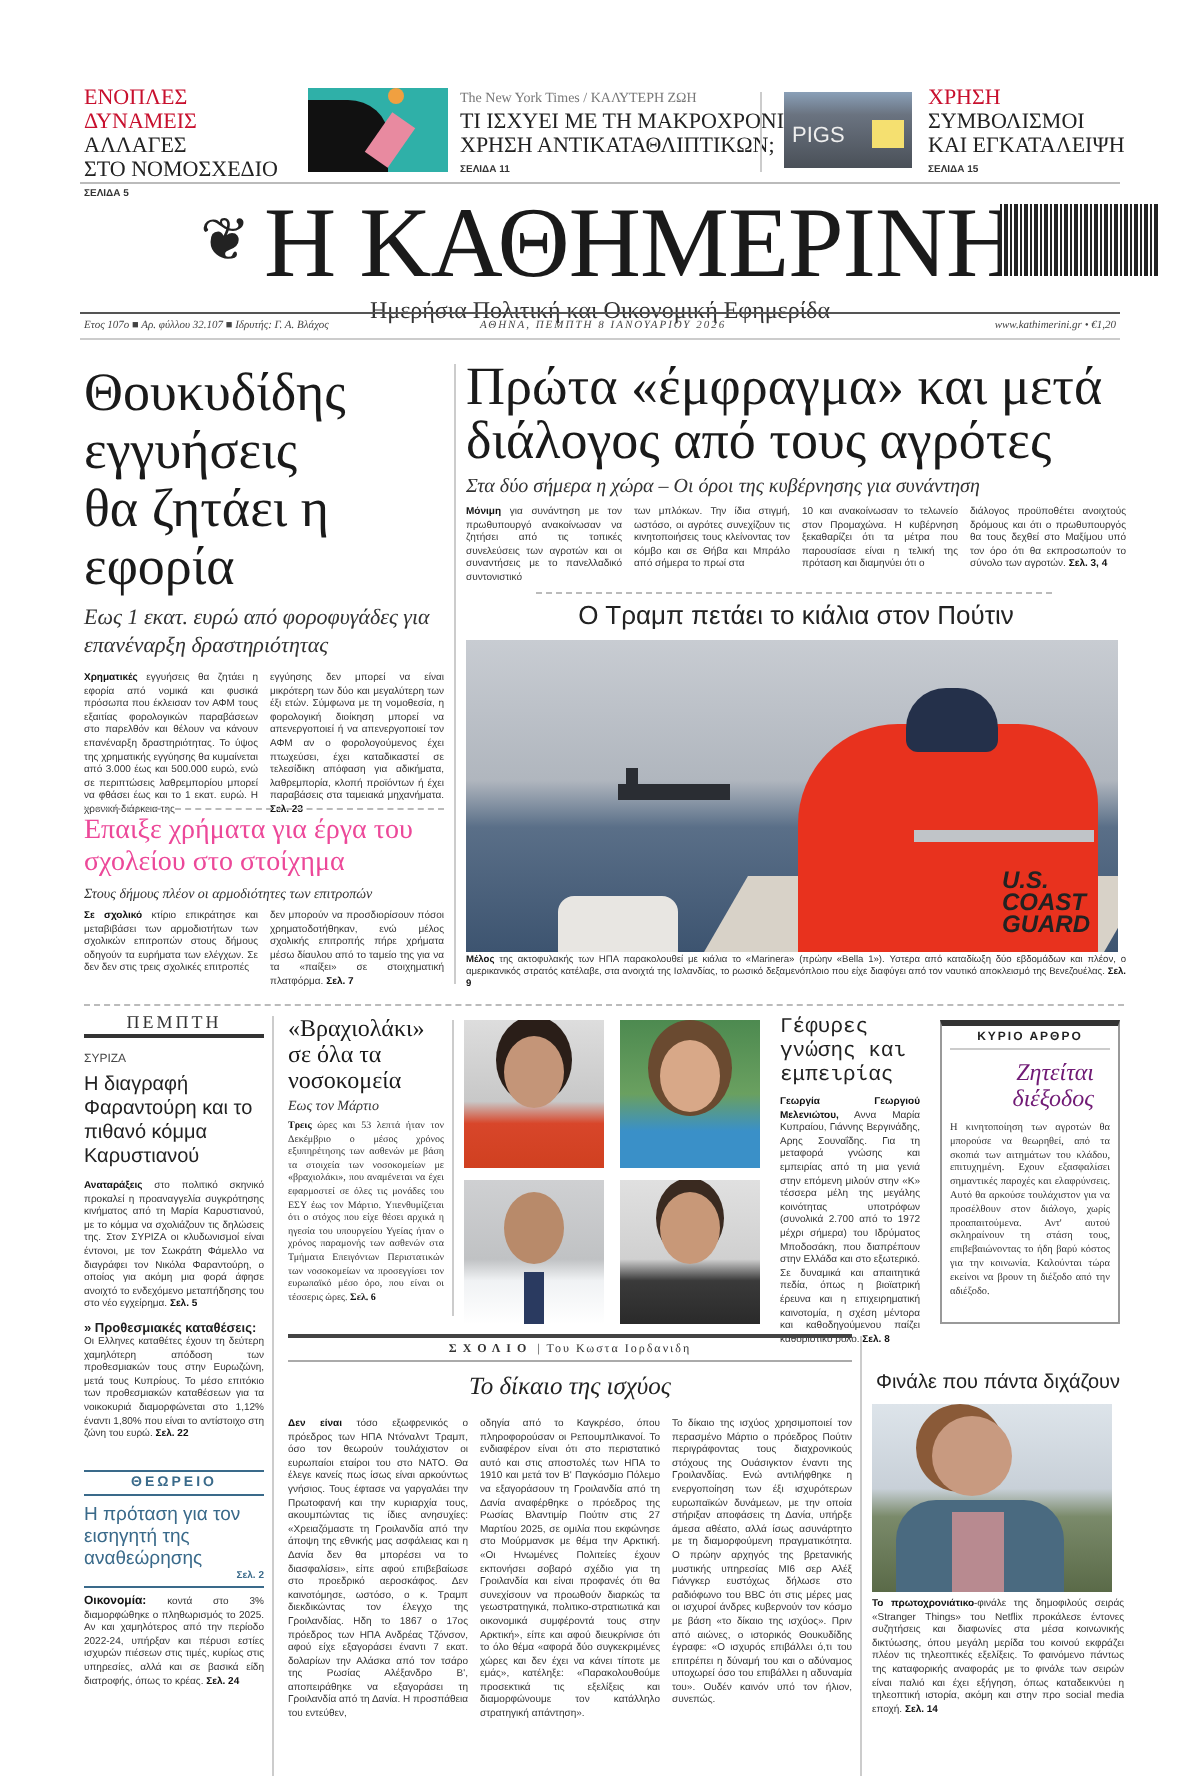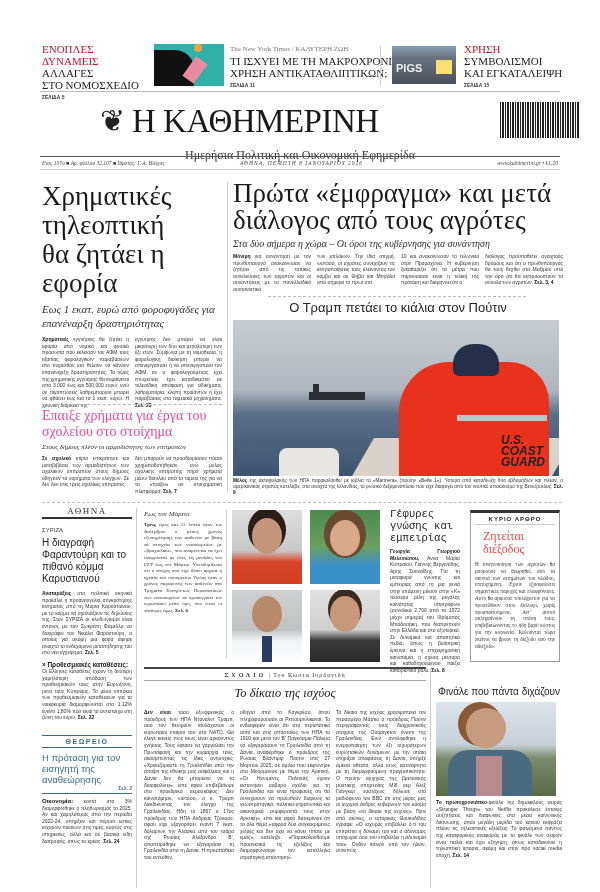--- a/index.html
+++ b/index.html
@@ -31,45 +31,45 @@
     <div style="position:absolute;left:40px;top:0;width:8px;height:8px;background:#f0a040;border-radius:50%;"></div>
   </div>
   <div class="abs" style="left:190px;top:3px;width:170px;">
     <div style="font-size:7px;line-height:12px;color:#777;">The New York Times / ΚΑΛΥΤΕΡΗ ΖΩΗ</div>
     <div class="teaser-txt">ΤΙ ΙΣΧΥΕΙ ΜΕ ΤΗ ΜΑΚΡΟΧΡΟΝΙΑ</div>
     <div class="teaser-txt">ΧΡΗΣΗ ΑΝΤΙΚΑΤΑΘΛΙΠΤΙΚΩΝ;</div>
     <div class="teaser-page">ΣΕΛΙΔΑ 11</div>
   </div>
   <div class="abs sep-v" style="left:340px;top:6px;height:40px;"></div>
   <div class="abs" style="left:352px;top:6px;width:64px;height:38px;background:linear-gradient(180deg,#8aa0b8 0%,#6a7380 30%,#4a5058 100%);">
-    <div style="position:absolute;left:4px;top:16px;font-family:'Liberation Sans',sans-serif;font-weight:bold;font-size:11px;color:#eee;">PIGS</div>
+    <div style="position:absolute;left:4px;top:16px;font-family:'Liberation Sans',sans-serif;font-weight:normal;font-size:11px;color:#eee;">PIGS</div>
     <div style="position:absolute;left:44px;top:14px;width:16px;height:14px;background:#f5e070;"></div>
   </div>
   <div class="abs" style="left:424px;top:3px;width:100px;">
     <div class="teaser-label red">ΧΡΗΣΗ</div>
     <div class="teaser-txt">ΣΥΜΒΟΛΙΣΜΟΙ</div>
     <div class="teaser-txt">ΚΑΙ ΕΓΚΑΤΑΛΕΙΨΗ</div>
     <div class="teaser-page">ΣΕΛΙΔΑ 15</div>
   </div>
 </div>
 
 <div class="abs" style="left:0;top:96px;width:600px;height:80px;">
   <div class="abs" style="left:100px;top:8px;width:30px;height:34px;font-size:30px;line-height:34px;color:#222;">❦</div>
-  <div class="abs" style="left:132px;top:0;width:300px;font-size:33px;line-height:50px;letter-spacing:-0.5px;color:#1a1a1a;white-space:nowrap;">Η ΚΑΘΗΜΕΡΙΝΗ</div>
+  <div class="abs" style="left:132px;top:0;width:300px;font-size:50px;line-height:50px;letter-spacing:-0.5px;color:#1a1a1a;white-space:nowrap;">Η ΚΑΘΗΜΕΡΙΝΗ</div>
   <div class="abs" style="left:500px;top:6px;width:80px;height:36px;background:repeating-linear-gradient(90deg,#222 0 1px,#fff 1px 2px,#222 2px 4px,#fff 4px 5px);"></div>
   <div class="abs" style="left:0;top:52px;width:600px;text-align:center;font-size:12px;color:#333;">Ημερήσια Πολιτική και Οικονομική Εφημερίδα</div>
 </div>
 <div class="abs" style="left:40px;top:156px;width:520px;height:14px;border-top:1px solid #555;border-bottom:1px solid #ccc;font-style:italic;font-size:5.5px;line-height:12px;color:#444;">
   <span class="abs" style="left:2px;">Ετος 107ο ■ Αρ. φύλλου 32.107 ■ Ιδρυτής: Γ. Α. Βλάχος</span>
   <span class="abs" style="left:200px;letter-spacing:1px;">ΑΘΗΝΑ, ΠΕΜΠΤΗ 8 ΙΑΝΟΥΑΡΙΟΥ 2026</span>
   <span class="abs" style="right:2px;">www.kathimerini.gr • €1,20</span>
 </div>
 
 <div class="abs" style="left:42px;top:182px;width:180px;">
-  <div style="font-size:27px;line-height:29px;color:#1a1a1a;width:140px;">Χρηματικές τηλεοπτική θα ζητάει η εφορία</div>
+  <div style="font-size:27px;line-height:29px;color:#1a1a1a;width:140px;">Θουκυδίδης εγγυήσεις θα ζητάει η εφορία</div>
   <div style="font-style:italic;font-size:11px;line-height:14px;margin-top:4px;color:#333;">Εως 1 εκατ. ευρώ από φοροφυγάδες για επανέναρξη δραστηριότητας</div>
   <div style="display:flex;gap:6px;margin-top:6px;">
     <div class="body-txt" style="width:87px;"><b>Χρηματικές</b> <span>εγγυήσεις θα ζητάει η εφορία από νομικά και φυσικά πρόσωπα που έκλεισαν τον ΑΦΜ τους εξαιτίας φορολογικών παραβάσεων στο παρελθόν και θέλουν να κάνουν επανέναρξη δραστηριότητας. Το ύψος της χρηματικής εγγύησης θα κυμαίνεται από 3.000 έως και 500.000 ευρώ, ενώ σε περιπτώσεις λαθρεμπορίου μπορεί να φθάσει έως και το 1 εκατ. ευρώ. Η χρονική διάρκεια της</span></div>
     <div class="body-txt" style="width:87px;"><span>εγγύησης δεν μπορεί να είναι μικρότερη των δύο και μεγαλύτερη των έξι ετών. Σύμφωνα με τη νομοθεσία, η φορολογική διοίκηση μπορεί να απενεργοποιεί ή να απενεργοποιεί τον ΑΦΜ αν ο φορολογούμενος έχει πτωχεύσει, έχει καταδικαστεί σε τελεσίδικη απόφαση για αδικήματα, λαθρεμπορία, κλοπή προϊόντων ή έχει παραβάσεις στα ταμειακά μηχανήματα.</span> <b>Σελ. 23</b></div>
   </div>
 </div>
 <div class="abs sep-v" style="left:227px;top:182px;height:310px;"></div>
 
 <div class="abs" style="left:233px;top:180px;width:330px;">
   <div style="font-size:27px;line-height:27px;color:#1a1a1a;">Πρώτα «έμφραγμα» και μετά διάλογος από τους αγρότες</div>
@@ -104,38 +104,39 @@
   <div style="font-style:italic;font-size:7px;line-height:10px;margin-top:2px;color:#333;">Στους δήμους πλέον οι αρμοδιότητες των επιτροπών</div>
   <div style="display:flex;gap:6px;margin-top:3px;">
     <div class="body-txt" style="width:87px;"><b>Σε σχολικό</b> <span>κτίριο επικράτησε και μεταβιβάσει των αρμοδιοτήτων των σχολικών επιτροπών στους δήμους οδηγούν τα ευρήματα των ελέγχων. Σε δεν δεν στις τρεις σχολικές επιτροπές</span></div>
     <div class="body-txt" style="width:87px;"><span>δεν μπορούν να προσδιορίσουν πόσοι χρηματοδοτήθηκαν, ενώ μέλος σχολικής επιτροπής πήρε χρήματα μέσω δίαυλου από το ταμείο της για να τα «παίξει» σε στοιχηματική πλατφόρμα.</span> <b>Σελ. 7</b></div>
   </div>
 </div>
 
 <div class="abs dots" style="left:42px;top:502px;width:520px;"></div>
 
 <div class="abs" style="left:42px;top:506px;width:90px;">
-  <div style="text-align:center;font-size:9px;letter-spacing:1.5px;color:#333;border-bottom:2px solid #333;padding-bottom:1px;">ΑΘΗΝΑ</div>
+  <div style="text-align:center;font-size:9px;letter-spacing:1.5px;color:#333;border-bottom:2px solid #333;padding-bottom:1px;">ΠΕΜΠΤΗ</div>
   <div style="font-family:'Liberation Sans',sans-serif;font-size:6px;color:#444;margin-top:8px;">ΣΥΡΙΖΑ</div>
   <div style="font-family:'Liberation Sans',sans-serif;font-size:10px;line-height:12px;color:#222;margin-top:4px;">Η διαγραφή Φαραντούρη και το πιθανό κόμμα Καρυστιανού</div>
   <div class="body-txt" style="margin-top:5px;"><b>Αναταράξεις</b> <span>στο πολιτικό σκηνικό προκαλεί η προαναγγελία συγκρότησης κινήματος από τη Μαρία Καρυστιανού, με το κόμμα να σχολιάζουν τις δηλώσεις της. Στον ΣΥΡΙΖΑ οι κλυδωνισμοί είναι έντονοι, με τον Σωκράτη Φάμελλο να διαγράφει τον Νικόλα Φαραντούρη, ο οποίος για ακόμη μια φορά άφησε ανοιχτό το ενδεχόμενο μεταπήδησης του στο νέο εγχείρημα.</span> <b>Σελ. 5</b></div>
   <div style="font-family:'Liberation Sans',sans-serif;font-size:6.5px;font-weight:bold;margin-top:5px;">» Προθεσμιακές καταθέσεις:</div>
   <div class="body-txt"><span>Οι Ελληνες καταθέτες έχουν τη δεύτερη χαμηλότερη απόδοση των προθεσμιακών τους στην Ευρωζώνη, μετά τους Κυπρίους. Το μέσο επιτόκιο των προθεσμιακών καταθέσεων για τα νοικοκυριά διαμορφώνεται στο 1,12% έναντι 1,80% που είναι το αντίστοιχο στη ζώνη του ευρώ.</span> <b>Σελ. 22</b></div>
 </div>
 
 <div class="abs" style="left:42px;top:735px;width:90px;border-top:1.5px solid #3a6a8a;">
   <div style="text-align:center;font-family:'Liberation Sans',sans-serif;font-weight:bold;font-size:7px;letter-spacing:1.5px;color:#3a6a8a;border-bottom:1px solid #3a6a8a;padding:2px 0;">ΘΕΩΡΕΙΟ</div>
   <div style="font-family:'Liberation Sans',sans-serif;font-size:9.5px;line-height:11px;color:#3a6a8a;margin-top:4px;">Η πρόταση για τον εισηγητή της αναθεώρησης</div>
   <div style="text-align:right;font-family:'Liberation Sans',sans-serif;font-size:5px;font-weight:bold;color:#3a6a8a;border-bottom:1.5px solid #3a6a8a;padding-bottom:2px;">Σελ. 2</div>
   <div class="body-txt" style="margin-top:4px;"><b style="font-size:6px;">Οικονομία:</b> <span>κοντά στο 3% διαμορφώθηκε ο πληθωρισμός το 2025. Αν και χαμηλότερος από την περίοδο 2022-24, υπήρξαν και πέρυσι εστίες ισχυρών πιέσεων στις τιμές, κυρίως στις υπηρεσίες, αλλά και σε βασικά είδη διατροφής, όπως το κρέας.</span> <b>Σελ. 24</b></div>
 </div>
 
 <div class="abs sep-v" style="left:136px;top:508px;height:380px;"></div>
 
 <div class="abs" style="left:144px;top:508px;width:78px;">
+  <div style="font-size:12px;line-height:13px;color:#1a1a1a;">«Βραχιολάκι» σε όλα τα νοσοκομεία</div>
   <div style="font-style:italic;font-size:7px;margin-top:2px;color:#333;">Εως τον Μάρτιο</div>
   <div class="body-txt" style="margin-top:4px;font-family:'Liberation Serif',serif;"><b>Τρεις</b> <span>ώρες και 53 λεπτά ήταν τον Δεκέμβριο ο μέσος χρόνος εξυπηρέτησης των ασθενών με βάση τα στοιχεία των νοσοκομείων με «βραχιολάκι», που αναμένεται να έχει εφαρμοστεί σε όλες τις μονάδες του ΕΣΥ έως τον Μάρτιο. Υπενθυμίζεται ότι ο στόχος που είχε θέσει αρχικά η ηγεσία του υπουργείου Υγείας ήταν ο χρόνος παραμονής των ασθενών στα Τμήματα Επειγόντων Περιστατικών των νοσοκομείων να προσεγγίσει τον ευρωπαϊκό μέσο όρο, που είναι οι τέσσερις ώρες.</span> <b>Σελ. 6</b></div>
 </div>
 <div class="abs sep-v" style="left:226px;top:510px;height:148px;"></div>
 
 <div class="abs" style="left:232px;top:510px;width:140px;height:150px;">
   <div class="abs" style="left:0;top:0;width:70px;height:74px;background:linear-gradient(180deg,#ddd 0%,#c8c8c8 55%,#d8462a 70%,#d04020 100%);overflow:hidden;">
     <div style="position:absolute;left:20px;top:8px;width:30px;height:36px;border-radius:50%;background:#c49578;box-shadow:0 -6px 0 4px #2a1e18;"></div>
   </div>
   <div class="abs" style="left:78px;top:0;width:70px;height:74px;background:linear-gradient(180deg,#4d8a50 0%,#6aa060 50%,#3a90c8 75%,#3a90c8 100%);overflow:hidden;">
@@ -151,21 +152,21 @@
 </div>
 
 <div class="abs" style="left:390px;top:508px;width:48px;"></div>
 <div class="abs" style="left:390px;top:508px;width:70px;">
   <div style="font-family:Liberation Mono, monospace;font-size:10.5px;line-height:12px;color:#222;">Γέφυρες γνώσης και εμπειρίας</div>
   <div class="body-txt" style="margin-top:4px;"><b>Γεωργία Γεωργιού Μελενιώτου,</b> <span>Αννα Μαρία Κυπραίου, Γιάννης Βεργινάδης, Αρης Σουναΐδης. Για τη μεταφορά γνώσης και εμπειρίας από τη μια γενιά στην επόμενη μιλούν στην «Κ» τέσσερα μέλη της μεγάλης κοινότητας υποτρόφων (συνολικά 2.700 από το 1972 μέχρι σήμερα) του Ιδρύματος Μποδοσάκη, που διαπρέπουν στην Ελλάδα και στο εξωτερικό. Σε δυναμικά και απαιτητικά πεδία, όπως η βιοϊατρική έρευνα και η επιχειρηματική καινοτομία, η σχέση μέντορα και καθοδηγούμενου παίζει καθοριστικό ρόλο.</span> <b>Σελ. 8</b></div>
 </div>
 
 <div class="abs" style="left:470px;top:510px;width:90px;height:152px;border:1px solid #999;border-top:3px solid #333;padding:3px 4px;">
   <div style="text-align:center;font-family:'Liberation Sans',sans-serif;font-weight:bold;font-size:6px;letter-spacing:1px;color:#222;border-bottom:1px solid #ccc;padding-bottom:2px;">ΚΥΡΙΟ ΑΡΘΡΟ</div>
-  <div style="text-align:left;font-size:12px;line-height:13px;color:#ef4444;margin:5px 8px;">Ζητείται διέξοδος</div>
+  <div style="text-align:right;font-style:italic;font-size:12px;line-height:13px;color:#701a75;margin:5px 8px;">Ζητείται διέξοδος</div>
   <div class="body-txt" style="font-family:'Liberation Serif',serif;font-size:5.2px;line-height:6.8px;">Η κινητοποίηση των αγροτών θα μπορούσε να θεωρηθεί, από τα σκοπιά των αιτημάτων του κλάδου, επιτυχημένη. Εχουν εξασφαλίσει σημαντικές παροχές και ελαφρύνσεις. Αυτό θα αρκούσε τουλάχιστον για να προσέλθουν στον διάλογο, χωρίς προαπαιτούμενα. Αντ' αυτού σκληραίνουν τη στάση τους, επιβεβαιώνοντας το ήδη βαρύ κόστος για την κοινωνία. Καλούνται τώρα εκείνοι να βρουν τη διέξοδο από την αδιέξοδο.</div>
 </div>
 
 <div class="abs" style="left:144px;top:667px;width:282px;border-top:2px solid #444;border-bottom:1px solid #aaa;height:14px;text-align:center;font-size:6px;line-height:12px;letter-spacing:1px;color:#333;">
   <b style="letter-spacing:3px;">ΣΧΟΛΙΟ</b><span> | </span><span>Του Κωστα Ιορδανιδη</span>
 </div>
 <div class="abs" style="left:144px;top:685px;width:282px;">
   <div style="text-align:center;font-style:italic;font-size:12.5px;line-height:16px;color:#222;">Το δίκαιο της ισχύος</div>
   <div style="display:flex;gap:6px;margin-top:8px;">
     <div class="body-txt" style="width:90px;"><b>Δεν είναι</b> <span>τόσο εξωφρενικός ο πρόεδρος των ΗΠΑ Ντόναλντ Τραμπ, όσο τον θεωρούν τουλάχιστον οι ευρωπαίοι εταίροι του στο ΝΑΤΟ. Θα έλεγε κανείς πως ίσως είναι αρκούντως γνήσιος. Τους έφτασε να γαργαλάει την Πρωτοφανή και την κυριαρχία τους, ακουμπώντας τις ίδιες ανησυχίες: «Χρειαζόμαστε τη Γροιλανδία από την άποψη της εθνικής μας ασφάλειας και η Δανία δεν θα μπορέσει να το διασφαλίσει», είπε αφού επιβεβαίωσε στο προεδρικό αεροσκάφος. Δεν καινοτόμησε, ωστόσο, ο κ. Τραμπ διεκδικώντας τον έλεγχο της Γροιλανδίας. Ηδη το 1867 ο 17ος πρόεδρος των ΗΠΑ Ανδρέας Τζόνσον, αφού είχε εξαγοράσει έναντι 7 εκατ. δολαρίων την Αλάσκα από τον τσάρο της Ρωσίας Αλέξανδρο Β', αποπειράθηκε να εξαγοράσει τη Γροιλανδία από τη Δανία. Η προσπάθεια του εντεύθεν,</span></div>

